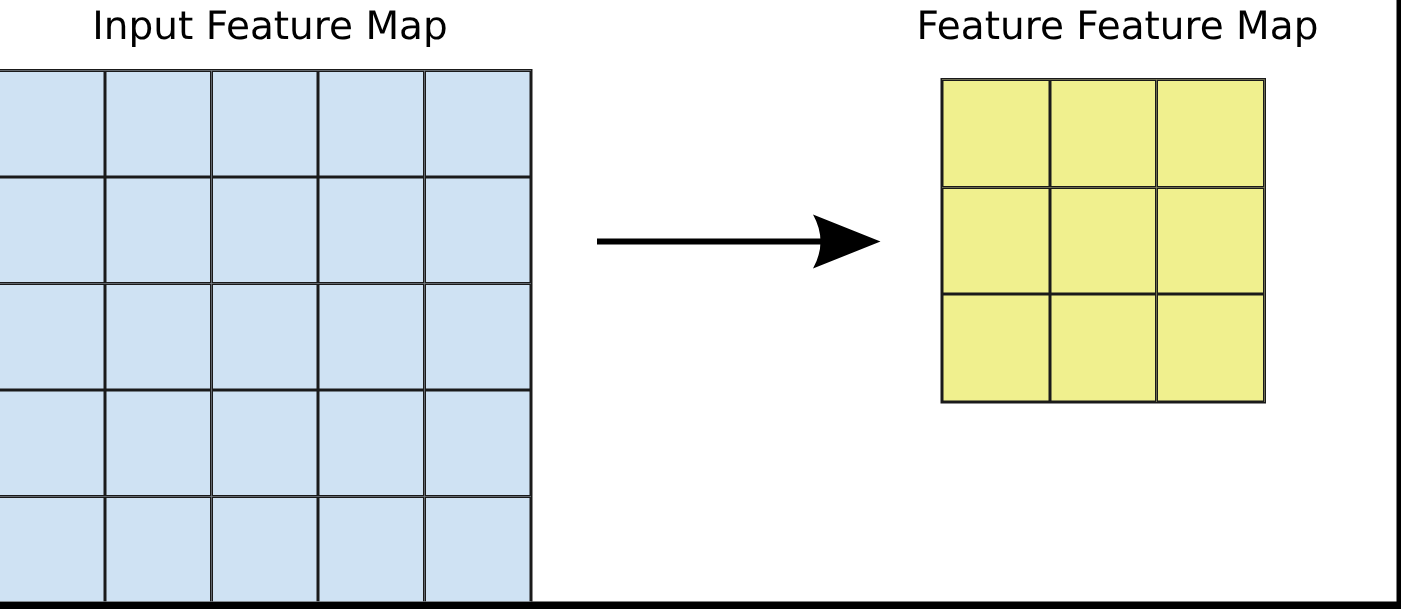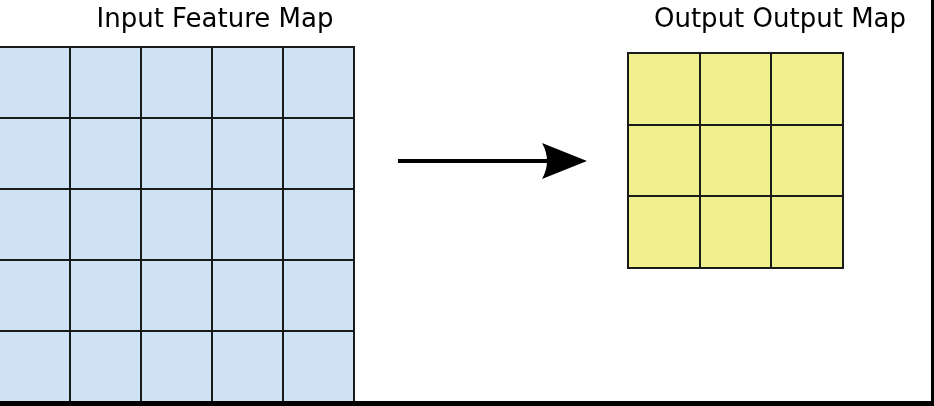--- a/index.html
+++ b/index.html
@@ -19,21 +19,20 @@
     overflow: hidden;
   }
   .map-title {
     position: absolute;
     top: 2px;
     font-size: 26px;
     line-height: 1.25;
     color: #000000;
     text-align: center;
     white-space: nowrap;
-    margin-left: 35px;
   }
   .input-title  { left: 0px;   width: 360px; }
   .output-title { left: 565px; width: 360px; }
   .feature-grid {
     position: absolute;
     display: grid;
     border: 1px solid #1a1a1a;
     box-sizing: content-box;
   }
   .input-grid  { left: -2px;  top: 46px; }
@@ -50,21 +49,21 @@
     height: 52px;
   }
 </style>
 </head>
 <body>
 
 <div class="canvas">
 
   <div class="map-title input-title">Input Feature Map</div>
 
-  <div class="map-title output-title">Output Output Map</div>
+  <div class="map-title output-title">Feature Feature Map</div>
 
   <div class="feature-grid input-grid" style="grid-template-columns: repeat(5, 71px); grid-template-rows: repeat(5, 71px); border-color: rgb(26, 26, 26);">
       <div class="cell" style="background: rgb(207, 226, 243); border-color: rgb(26, 26, 26);"></div>
       <div class="cell" style="background: rgb(207, 226, 243); border-color: rgb(26, 26, 26);"></div>
       <div class="cell" style="background: rgb(207, 226, 243); border-color: rgb(26, 26, 26);"></div>
       <div class="cell" style="background: rgb(207, 226, 243); border-color: rgb(26, 26, 26);"></div>
       <div class="cell" style="background: rgb(207, 226, 243); border-color: rgb(26, 26, 26);"></div>
       <div class="cell" style="background: rgb(207, 226, 243); border-color: rgb(26, 26, 26);"></div>
       <div class="cell" style="background: rgb(207, 226, 243); border-color: rgb(26, 26, 26);"></div>
       <div class="cell" style="background: rgb(207, 226, 243); border-color: rgb(26, 26, 26);"></div>

